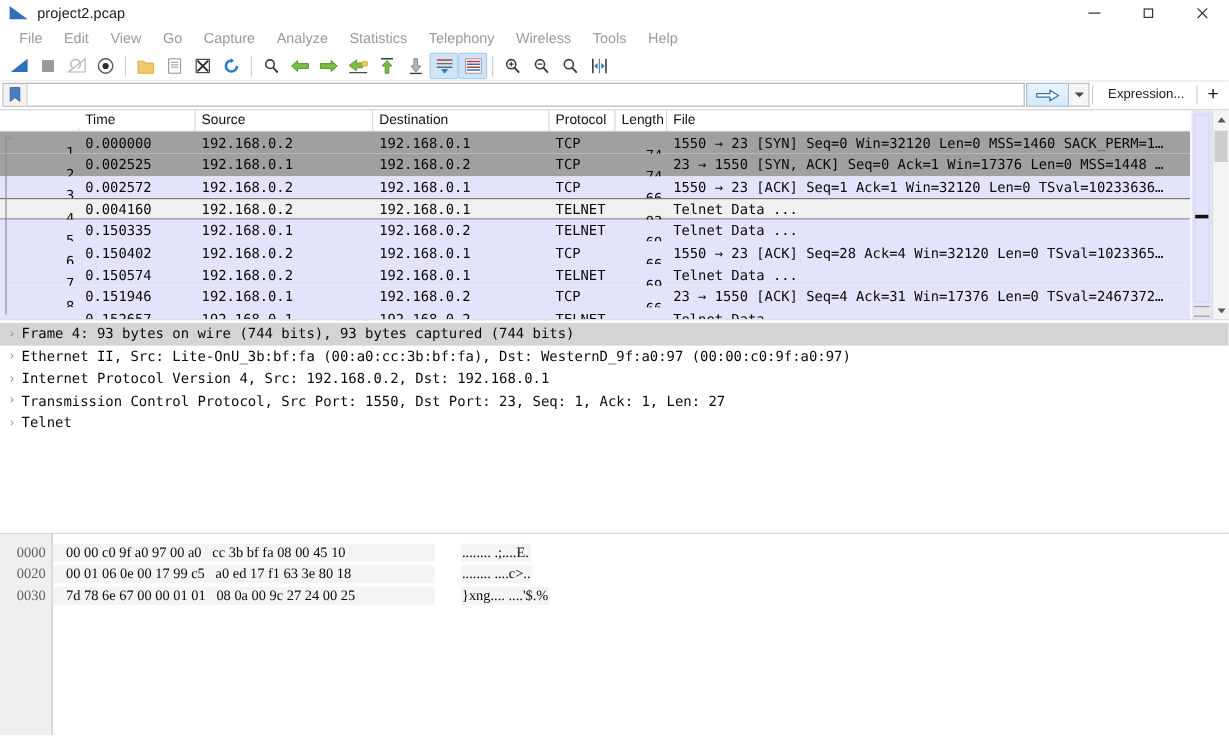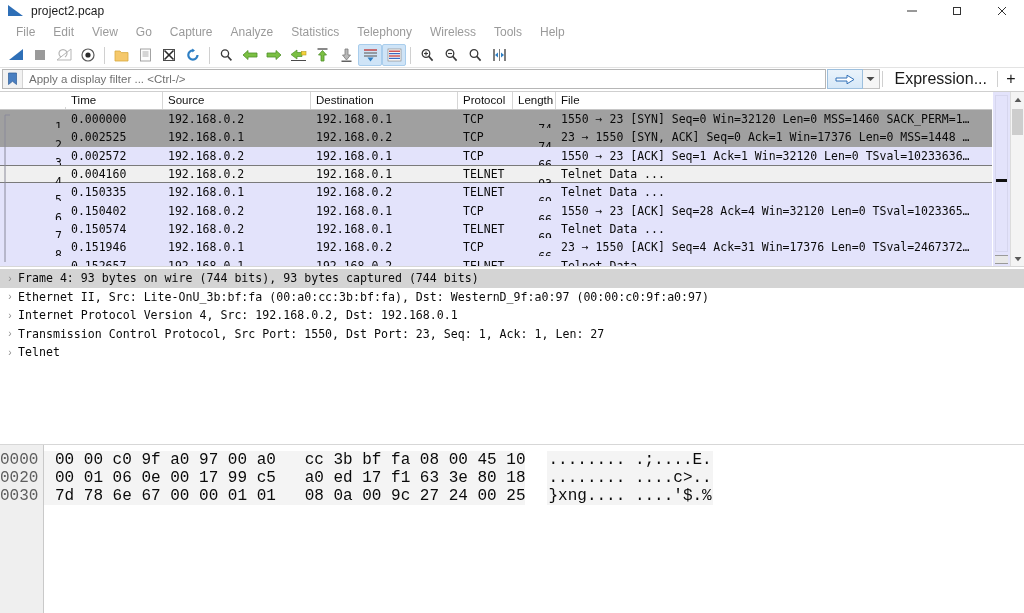--- a/index.html
+++ b/index.html
@@ -136,21 +136,21 @@
   }
   .filter-dropdown {
     width: 17px; height: 20px;
     background: #f6f6f6;
     border: 1px solid #c2c2c2;
     border-left: none;
     display: flex; align-items: center; justify-content: center;
     flex: 0 0 17px;
   }
   .filter-expression {
-    font-size: 16px;
+    font-size: 11px;
     color: #1a1a1a;
     display: flex; align-items: center;
     padding: 0 8px 0 10px;
     white-space: nowrap;
   }
   .filter-vsep {
     width: 1px; background: #d0d0d0; margin: 2px 2px;
   }
   .filter-plus {
     width: 22px;
@@ -319,22 +319,22 @@
     border-right: 1px solid #c9c9c9;
   }
   .hex-rows {
     position: absolute;
     left: 0; top: 6px; right: 0;
   }
   .hrow {
     height: 18px;
     display: flex;
     align-items: center;
-    font-family: Liberation Mono, monospace;
-    font-size: 16px;
+    font-family: Liberation Serif, serif;
+    font-size: 12px;
     color: #0a0a0a;
     white-space: pre;
   }
   .h-off {
     width: 44px;
     flex: 0 0 44px;
     color: #5e5e5e;
     text-align: right;
     padding-right: 6px;
   }
@@ -537,21 +537,20 @@
     </div>
   </div>
 
   <div class="filterbar">
     <div class="filter-input-wrap">
       <div class="filter-bookmark">
         <svg width="11" height="14" viewBox="0 0 11 14">
           <path d="M1.5 1 H9.5 V12.5 L5.5 9.3 L1.5 12.5 Z" fill="#4a7fc1" stroke="#2e5c95" stroke-width="0.7"></path>
         </svg>
       </div>
-      <div class="filter-placeholder" title="Apply a display filter ... &lt;Ctrl-/&gt;">Apply a display filter ... &lt;Ctrl-/&gt;</div>
     </div>
     <div class="filter-apply">
       <svg width="20" height="11" viewBox="0 0 20 11">
         <path d="M1 4 L12 4 L12 1.2 L19 5.5 L12 9.8 L12 7 L1 7 Z" fill="#ffffff" stroke="#2e6fb7" stroke-width="1"></path>
       </svg>
     </div>
     <div class="filter-dropdown">
       <svg width="9" height="6" viewBox="0 0 9 6">
           <path d="M0.5 1 L4.5 5 L8.5 1 Z" fill="#4a4a4a"></path>
         </svg>

